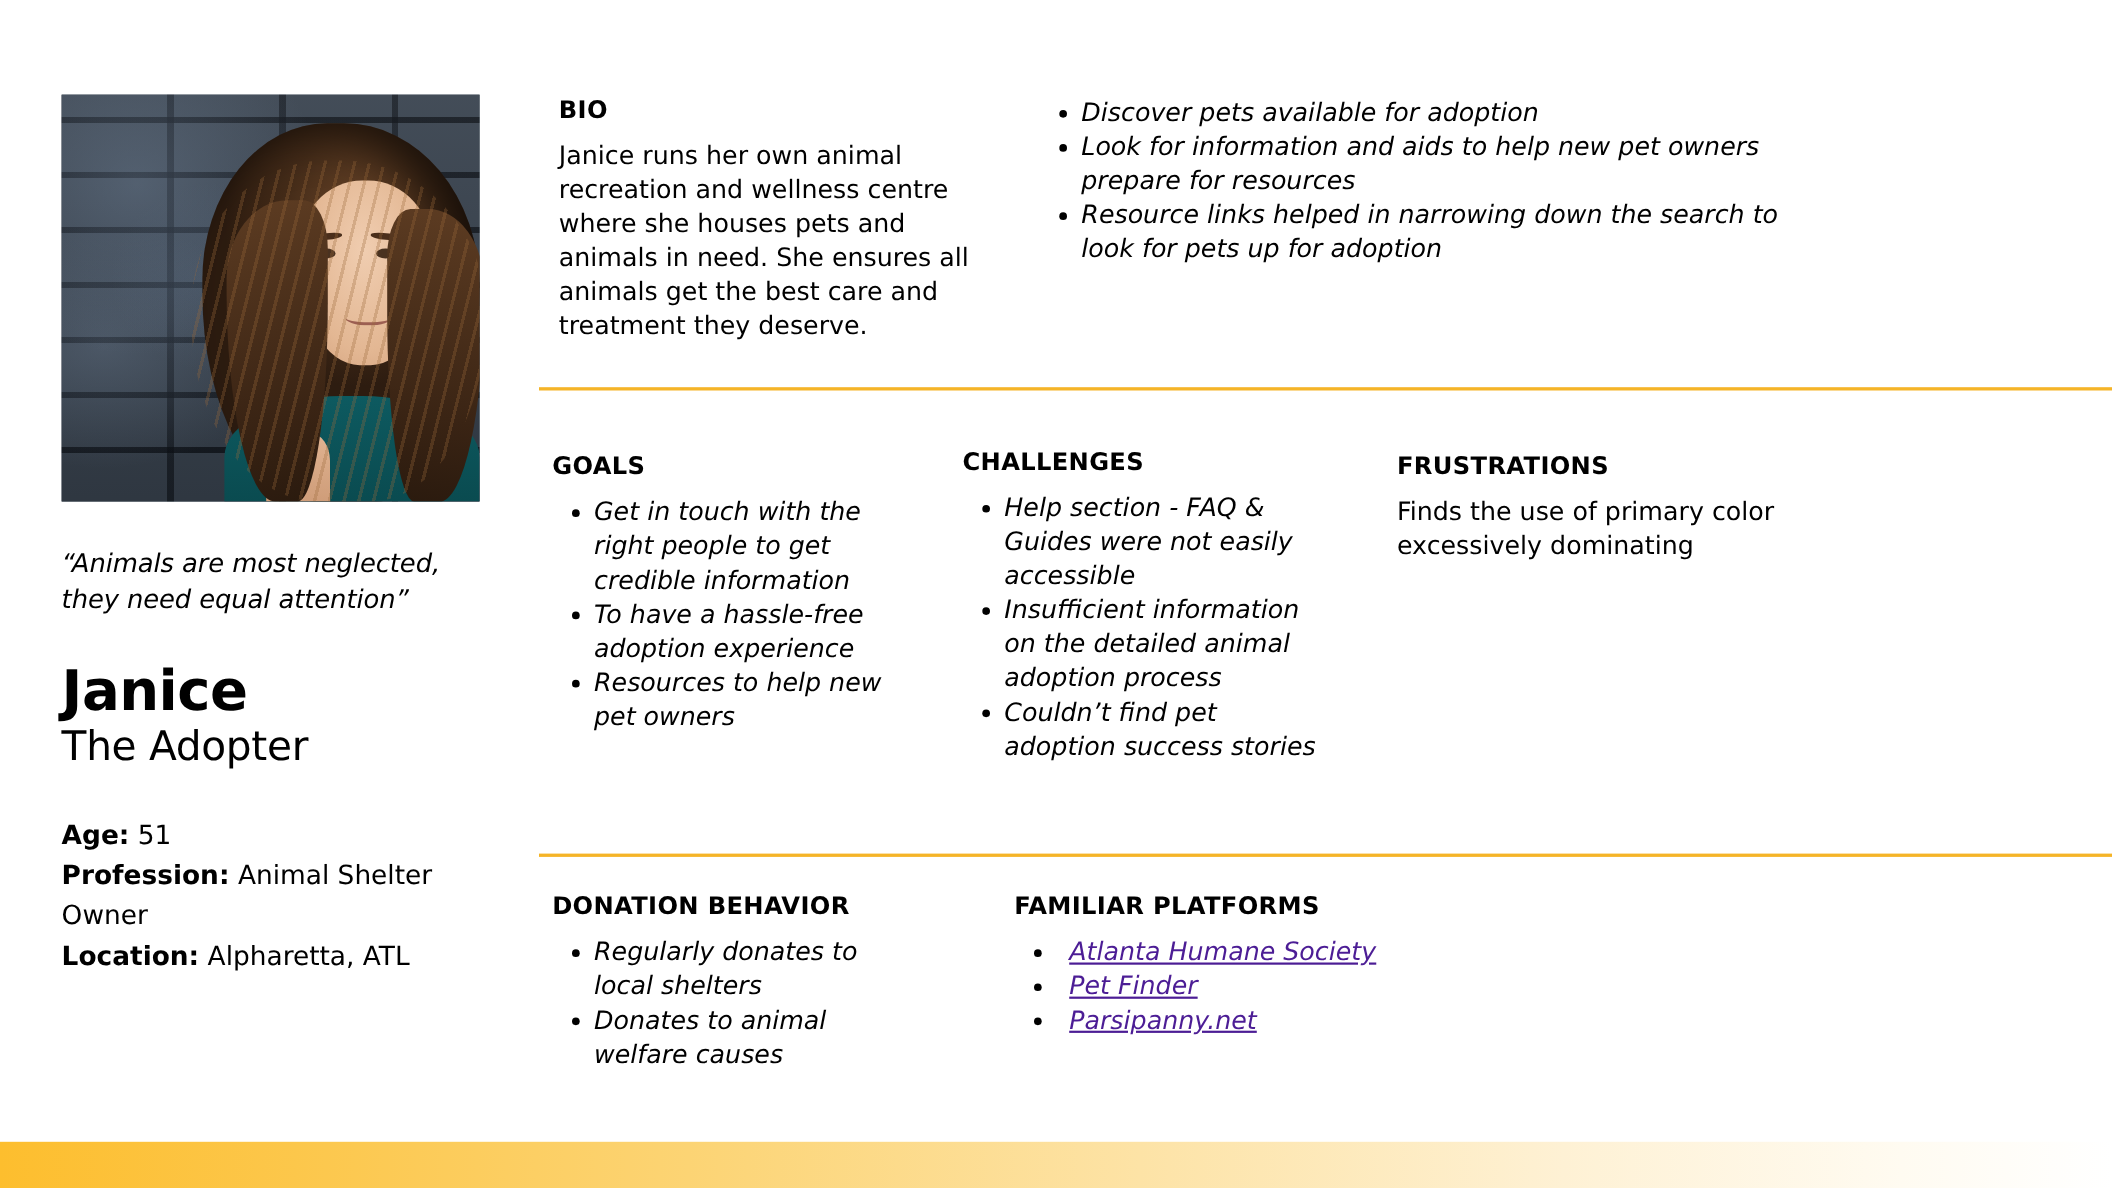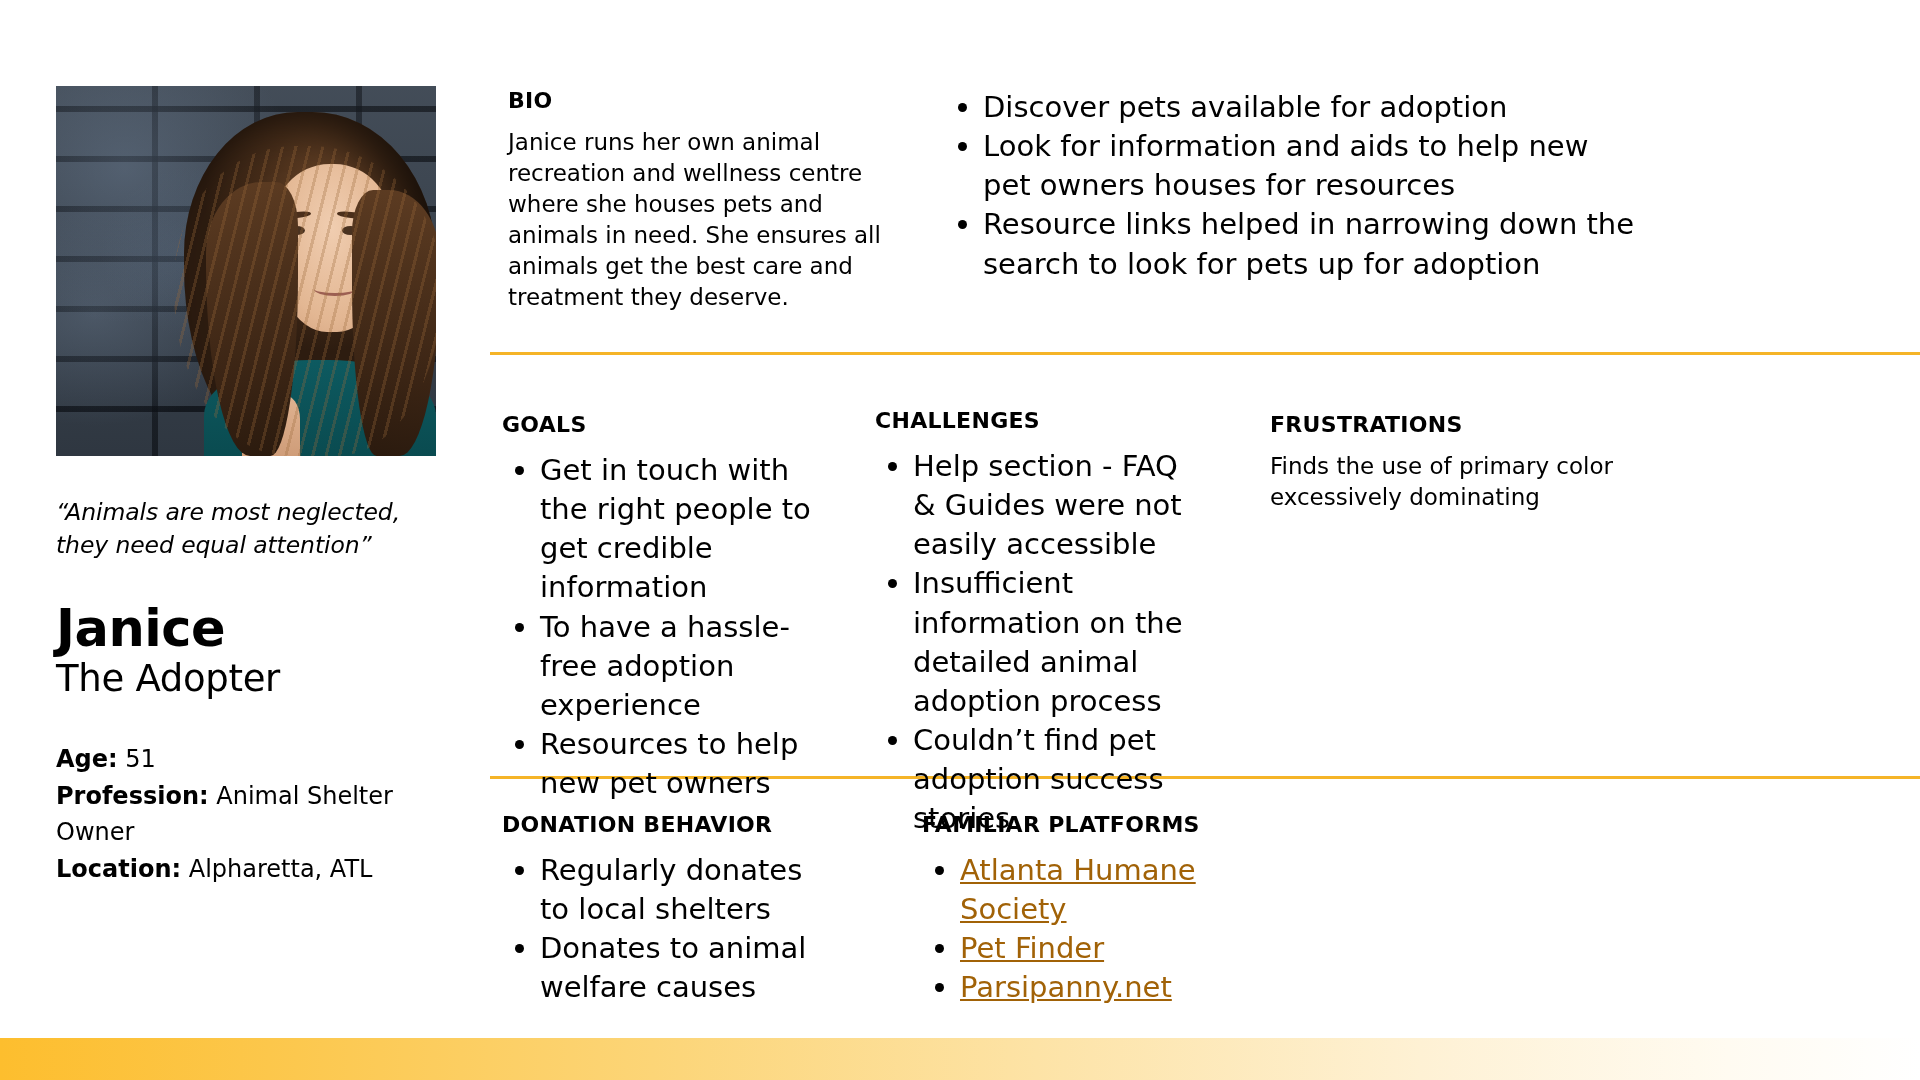--- a/index.html
+++ b/index.html
@@ -216,29 +216,31 @@
     margin: 0 0 14px 0;
   }
   .sec-body {
     font-size: 23px;
     line-height: 1.35;
     margin: 0;
   }
   ul.sec-list {
     margin: 0;
     padding-left: 38px;
-    font-size: 29px;
+    font-size: 23px;
     line-height: 1.35;
+    font-style: italic;
   }
   ul.sec-list li { margin-bottom: 0; }
   ul.sec-list.links li a,
   ul.sec-list.links li span.link {
     text-decoration: underline;
-    color: #a16207;
+    color: #4c1d95;
     cursor: pointer;
+    margin-left: 12px;
   }
 
   
   .block { position: absolute; }
 
   #block-bio         { left: 18px;  top: 88px;  width: 392px; }
   #block-motivations { left: 455px; top: 88px;  width: 690px; }
 
   #block-goals        { left: 12px;  top: 412px; width: 330px; }
   #block-challenges   { left: 385px; top: 408px; width: 330px; }
@@ -313,21 +315,21 @@
   <div class="divider" id="divider-2"></div>
 
   <div class="block" id="block-bio">
     <h2 class="sec-title">BIO</h2>
     <p class="sec-body">Janice runs her own animal recreation and wellness centre where she houses pets and animals in need. She ensures all animals get the best care and treatment they deserve.</p>
   </div>
 
   <div class="block" id="block-motivations">
     <ul class="sec-list">
       <li>Discover pets available for adoption</li>
-      <li>Look for information and aids to help new pet owners houses for resources</li>
+      <li>Look for information and aids to help new pet owners prepare for resources</li>
       <li>Resource links helped in narrowing down the search to look for pets up for adoption</li>
     </ul>
   </div>
 
   <div class="block" id="block-goals">
     <h2 class="sec-title">GOALS</h2>
     <ul class="sec-list">
       <li>Get in touch with the right people to get credible information</li>
       <li>To have a hassle-free adoption experience</li>
       <li>Resources to help new pet owners</li>

